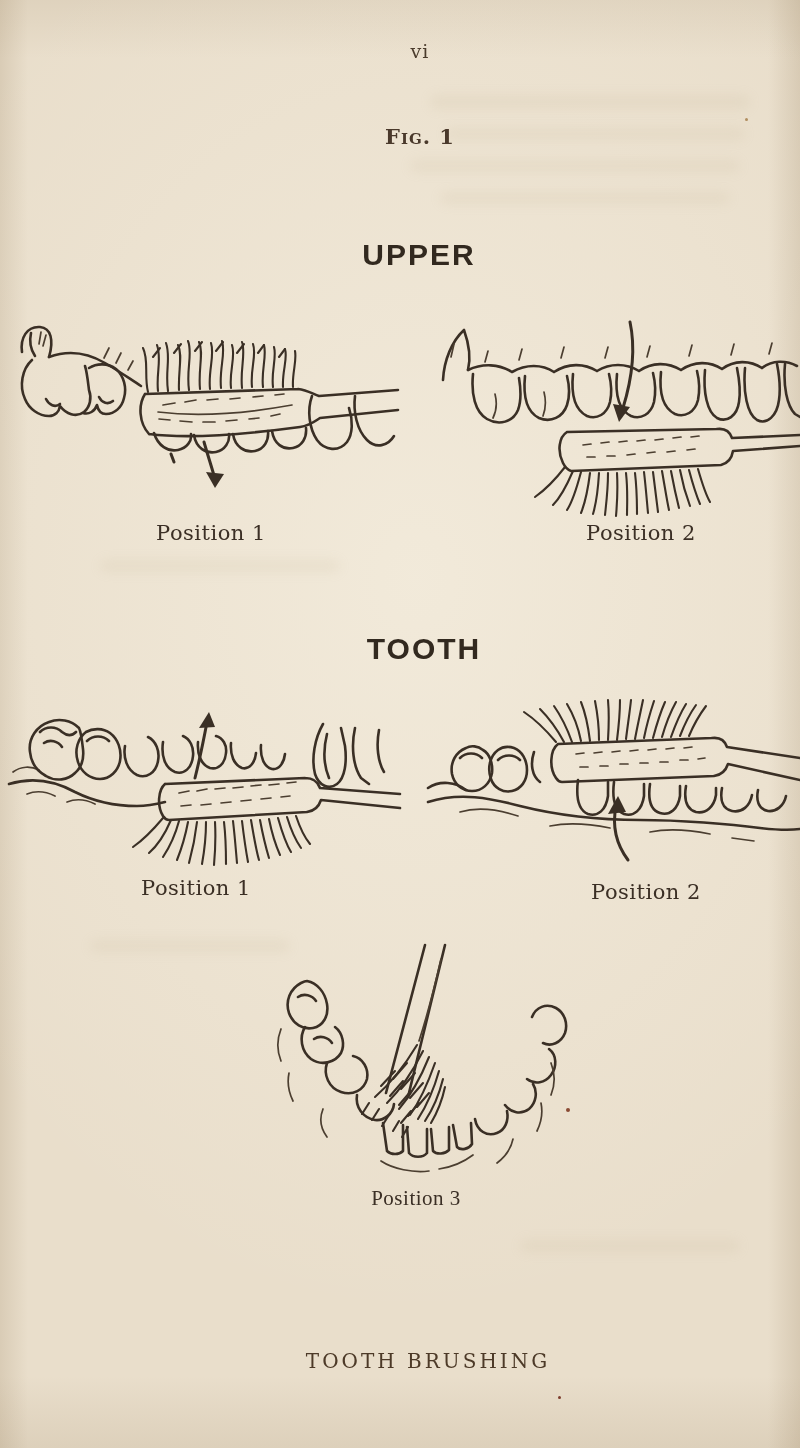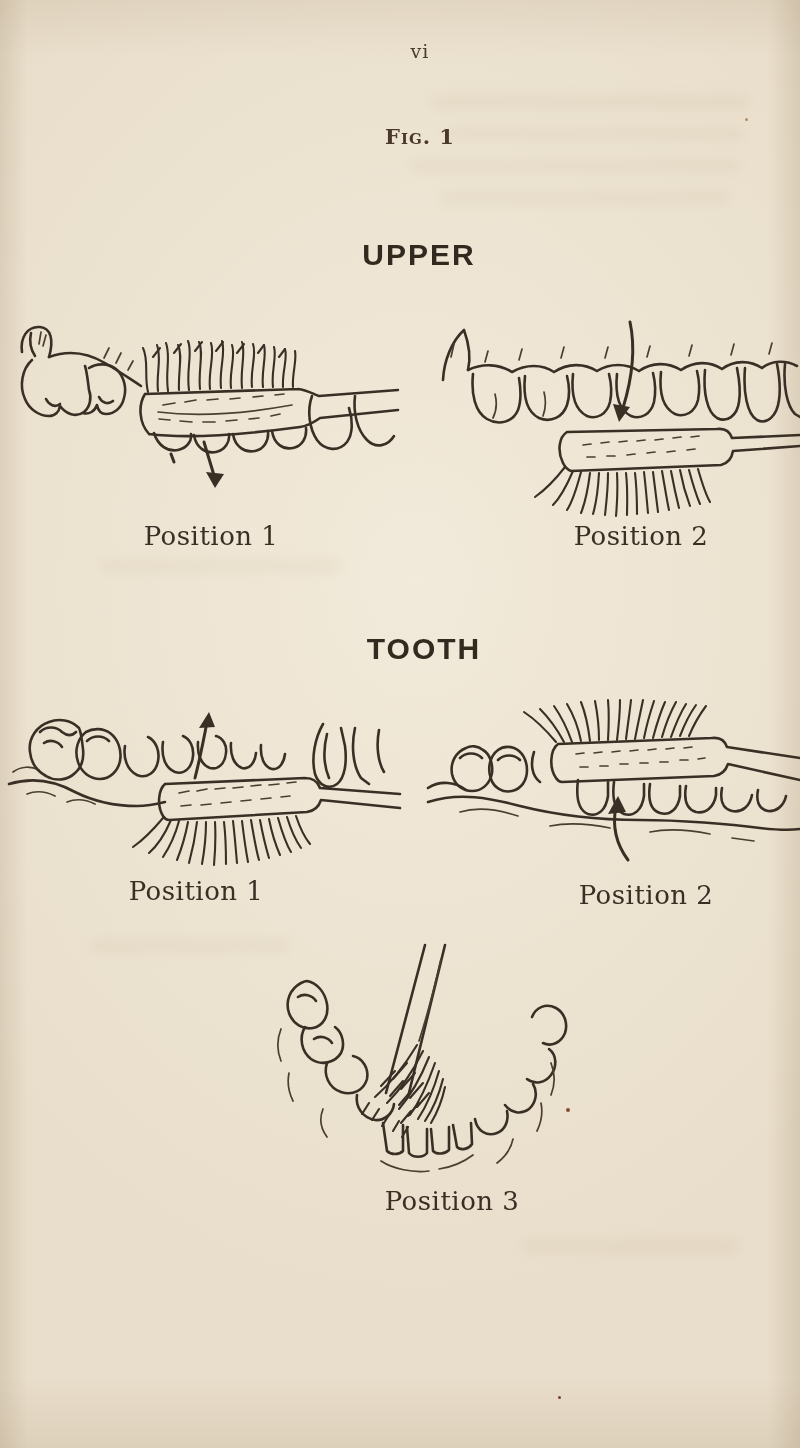--- a/index.html
+++ b/index.html
@@ -17,26 +17,26 @@
   }
   .txt{position:absolute; transform:translateX(-50%); white-space:nowrap;}
   .pagenum{top:40px; left:420px; font-size:19px; letter-spacing:1px; color:#4a3b2c;}
   .figlabel{top:124px; left:420px; font-size:21px; font-variant:small-caps; letter-spacing:1px; color:#4a392b;font-weight:bold;}
   .heading{
     font-family:Liberation Sans, sans-serif;
     font-weight:bold; font-size:30px; letter-spacing:2px; color:#32291f;
   }
   .heading.upper{top:238px; left:419px;}
   .heading.lower{top:632px; left:424px;}
-  .caption{font-size:26px; color:#3b2f25; letter-spacing:.5px;}
+  .caption{font-size:21px; color:#3b2f25; letter-spacing:.5px;}
   .cap-u1{top:521px; left:211px;}
   .cap-u2{top:521px; left:641px;}
   .cap-l1{top:876px; left:196px;}
   .cap-l2{top:880px; left:646px;}
-  .cap-p3{top:1186px; left:452px;}
+  .cap-p3{top:1186px; left:416px;font-family:Liberation Serif, serif;}
   .footer-title{top:1349px; left:428px; font-size:20px; letter-spacing:3px; color:#4d3a28;}
 
   .ill{position:absolute; margin:0; padding:0;}
   .ill svg{overflow:visible; display:block;}
   .ink path{fill:none; stroke:#3a2f25; stroke-linecap:round; stroke-linejoin:round;}
   .ink .s-main{stroke-width:2.6;}
   .ink .s-thin{stroke-width:1.7; stroke:#4b3e30;}
   .ink .s-bris{stroke-width:2.1;}
   .ink .s-arrow{stroke-width:3;}
   .ink .fill-ink{fill:#3a2f25; stroke:none;}
@@ -156,14 +156,15 @@
       <path class="s-main" d="M118,178 L122,206 C126,210 134,210 138,206 L138,180 M142,182 L144,208 C148,213 158,213 162,208 L162,184 M166,184 L168,206 C172,210 180,209 184,205 L184,182 M188,180 L192,202 C196,206 204,204 207,199 L206,178"></path>
       <path class="s-main" d="M210,174 C212,186 222,192 232,188 C240,185 244,176 242,166"></path>
       <path class="s-main" d="M240,160 C246,168 256,170 264,164 C271,158 273,147 268,139"></path>
       <path class="s-main" d="M262,134 C270,140 280,138 286,130 C292,122 292,110 284,104"></path>
       <path class="s-main" d="M278,98 C286,102 296,98 300,88 C303,79 300,68 291,63 C281,58 271,62 267,72"></path>
       <path class="s-thin" d="M16,84 C12,94 12,106 16,116 M24,128 C22,138 24,148 28,156 M286,118 C290,128 290,140 286,150 M276,158 C278,168 276,178 272,186 M58,164 C54,174 56,184 62,192 M248,194 C246,204 240,212 232,218 M116,216 C128,224 148,228 164,226 M174,224 C188,222 200,216 208,210"></path>
     </svg>
   </figure>
   <div class="txt caption cap-p3">Position 3</div>
 
+  <div class="txt footer-title">TOOTH BRUSHING</div>
 
 </div>
 
 </body></html>

